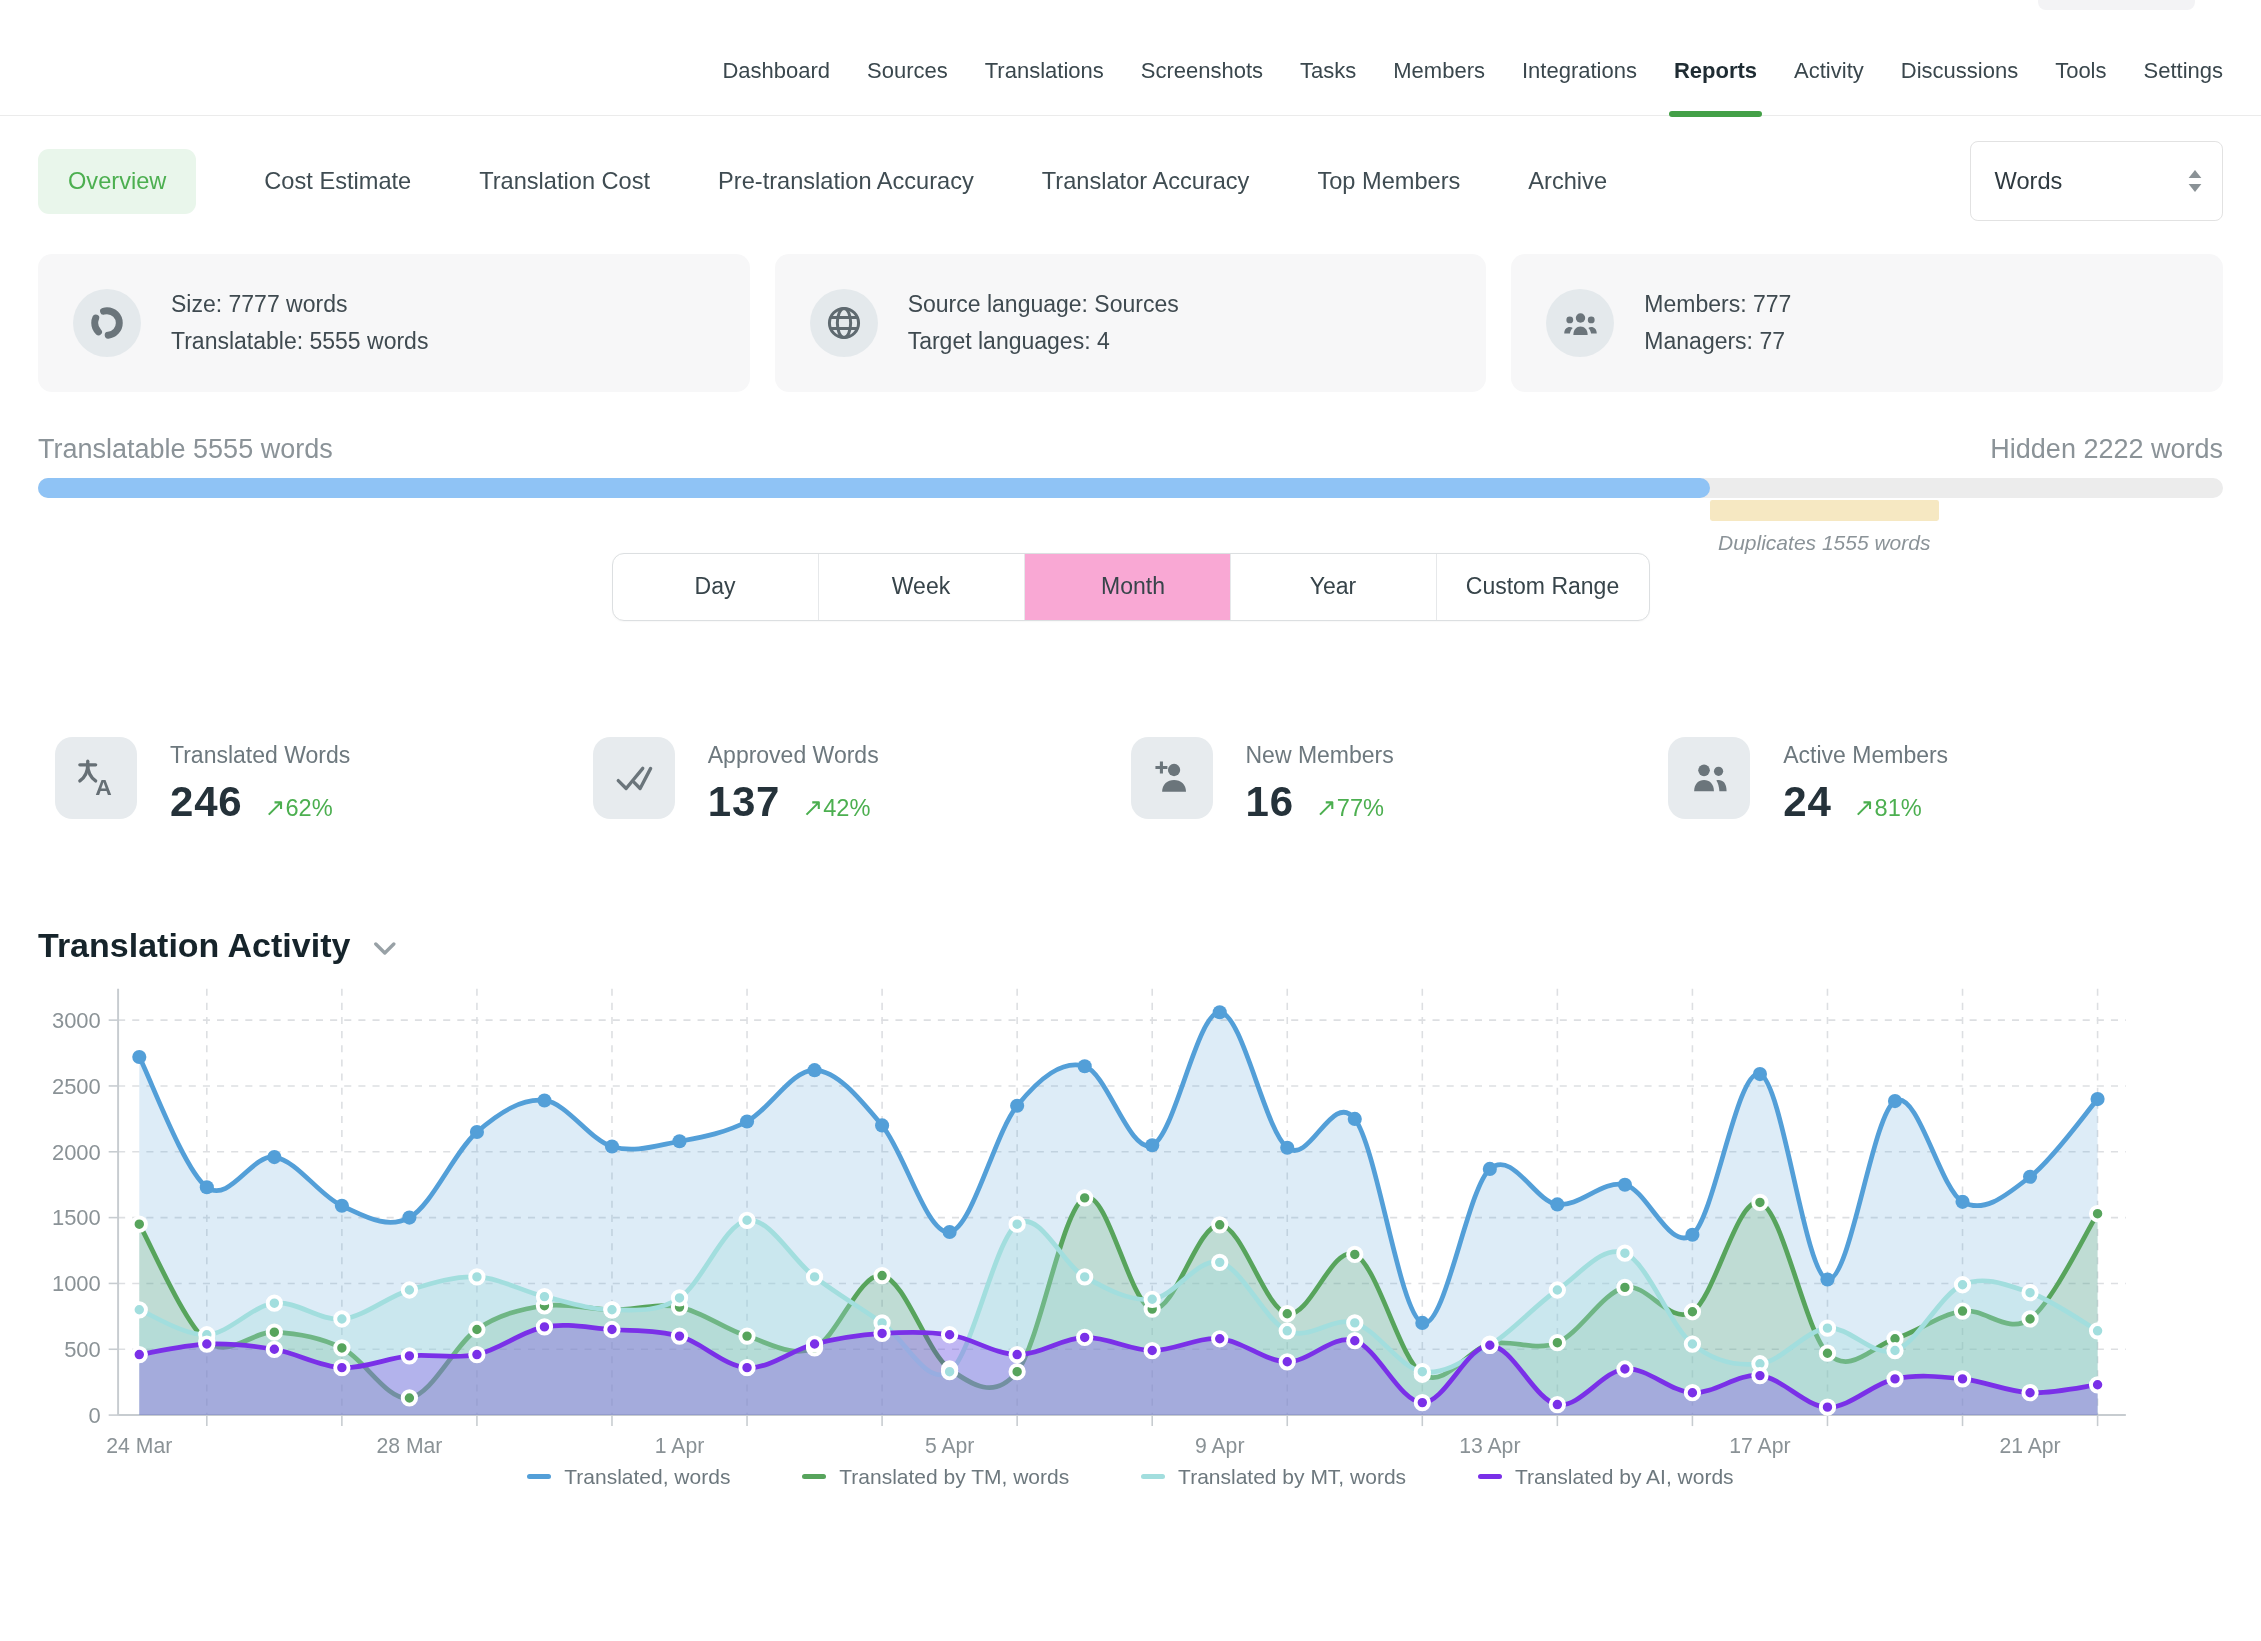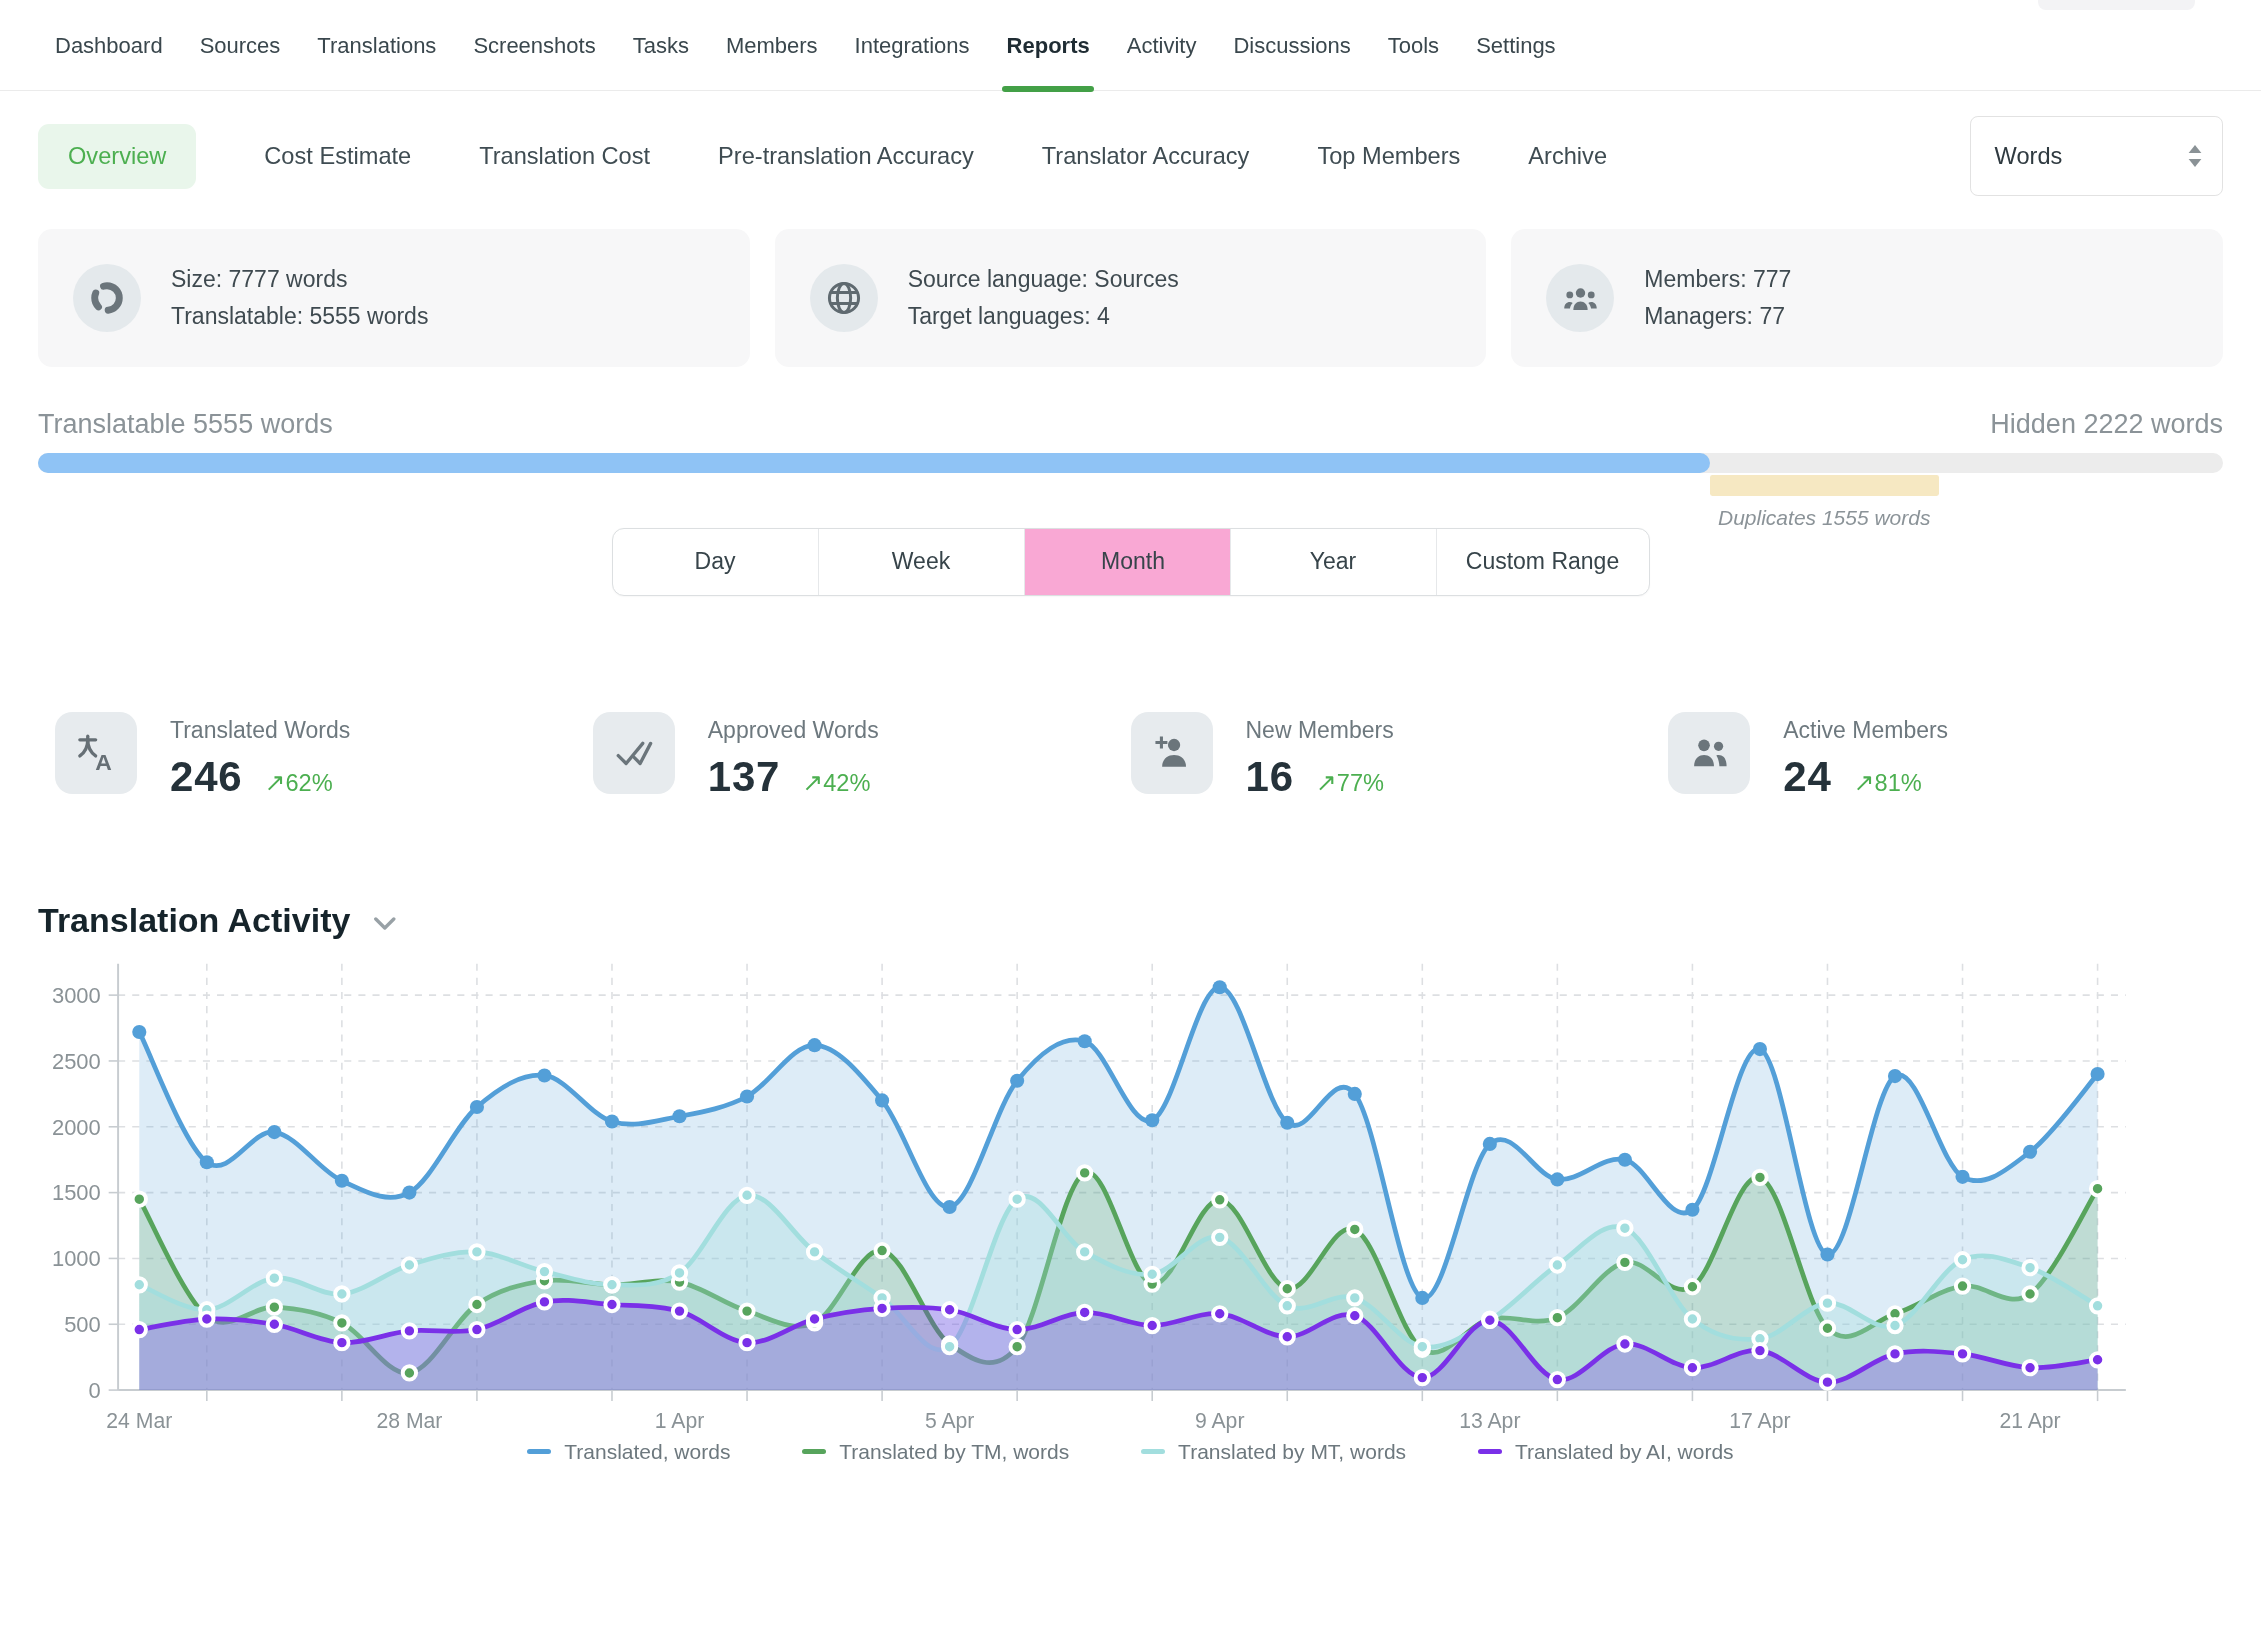--- a/index.html
+++ b/index.html
@@ -1,19 +1,19 @@
 <!DOCTYPE html>
 <html style="font-size:12.6px"><head>
 <meta charset="utf-8">
 <style>
   html,body{margin:0;padding:0;background:#fff;}
   body{width:2261px;height:1642px;overflow:hidden;font-family:"Liberation Sans",sans-serif;color:#2f3a40;position:relative;}
 
   
-  .top-nav{display:flex;align-items:flex-end;gap:37px;padding:0 38px 0 55px;height:91px;border-bottom:1.6px solid #ebebeb;box-sizing:border-box;}
+  .top-nav{display:flex;align-items:flex-end;gap:37px;padding:0 38px 0 55px;height:116px;border-bottom:1.6px solid #ebebeb;box-sizing:border-box;justify-content:flex-end;}
   .top-nav .item{font-size:22px;color:#3a474d;padding-bottom:31px;position:relative;cursor:pointer;white-space:nowrap;}
   .top-nav .item.active{color:#1f2c33;font-weight:600;}
   .top-nav .item.active::after{content:"";position:absolute;left:-4.7px;right:-4.7px;bottom:-1.6px;height:5.5px;background:#43a047;border-radius:3.1px;}
   .partial-el{position:absolute;top:0;left:2038px;width:157px;height:10.2px;background:#f3f3f5;border-radius:0 0 7.9px 7.9px;}
 
   
   .sub-nav{display:flex;align-items:center;gap:68px;margin:25px 38px 0 38px;}
   .sub-nav .sitem{font-size:23.6px;color:#3f4c52;cursor:pointer;white-space:nowrap;}
   .sub-nav .sitem.active{background:#e9f6eb;color:#4caf50;padding:19px 30px;border-radius:11px;}
   .unit-select{margin-left:auto;width:253px;height:80px;border:1.6px solid #e2e2e2;border-radius:7.9px;display:flex;align-items:center;justify-content:space-between;padding:0 20.4px 0 23.6px;box-sizing:border-box;font-size:23.6px;color:#2f3a40;cursor:pointer;background:#fff;}

